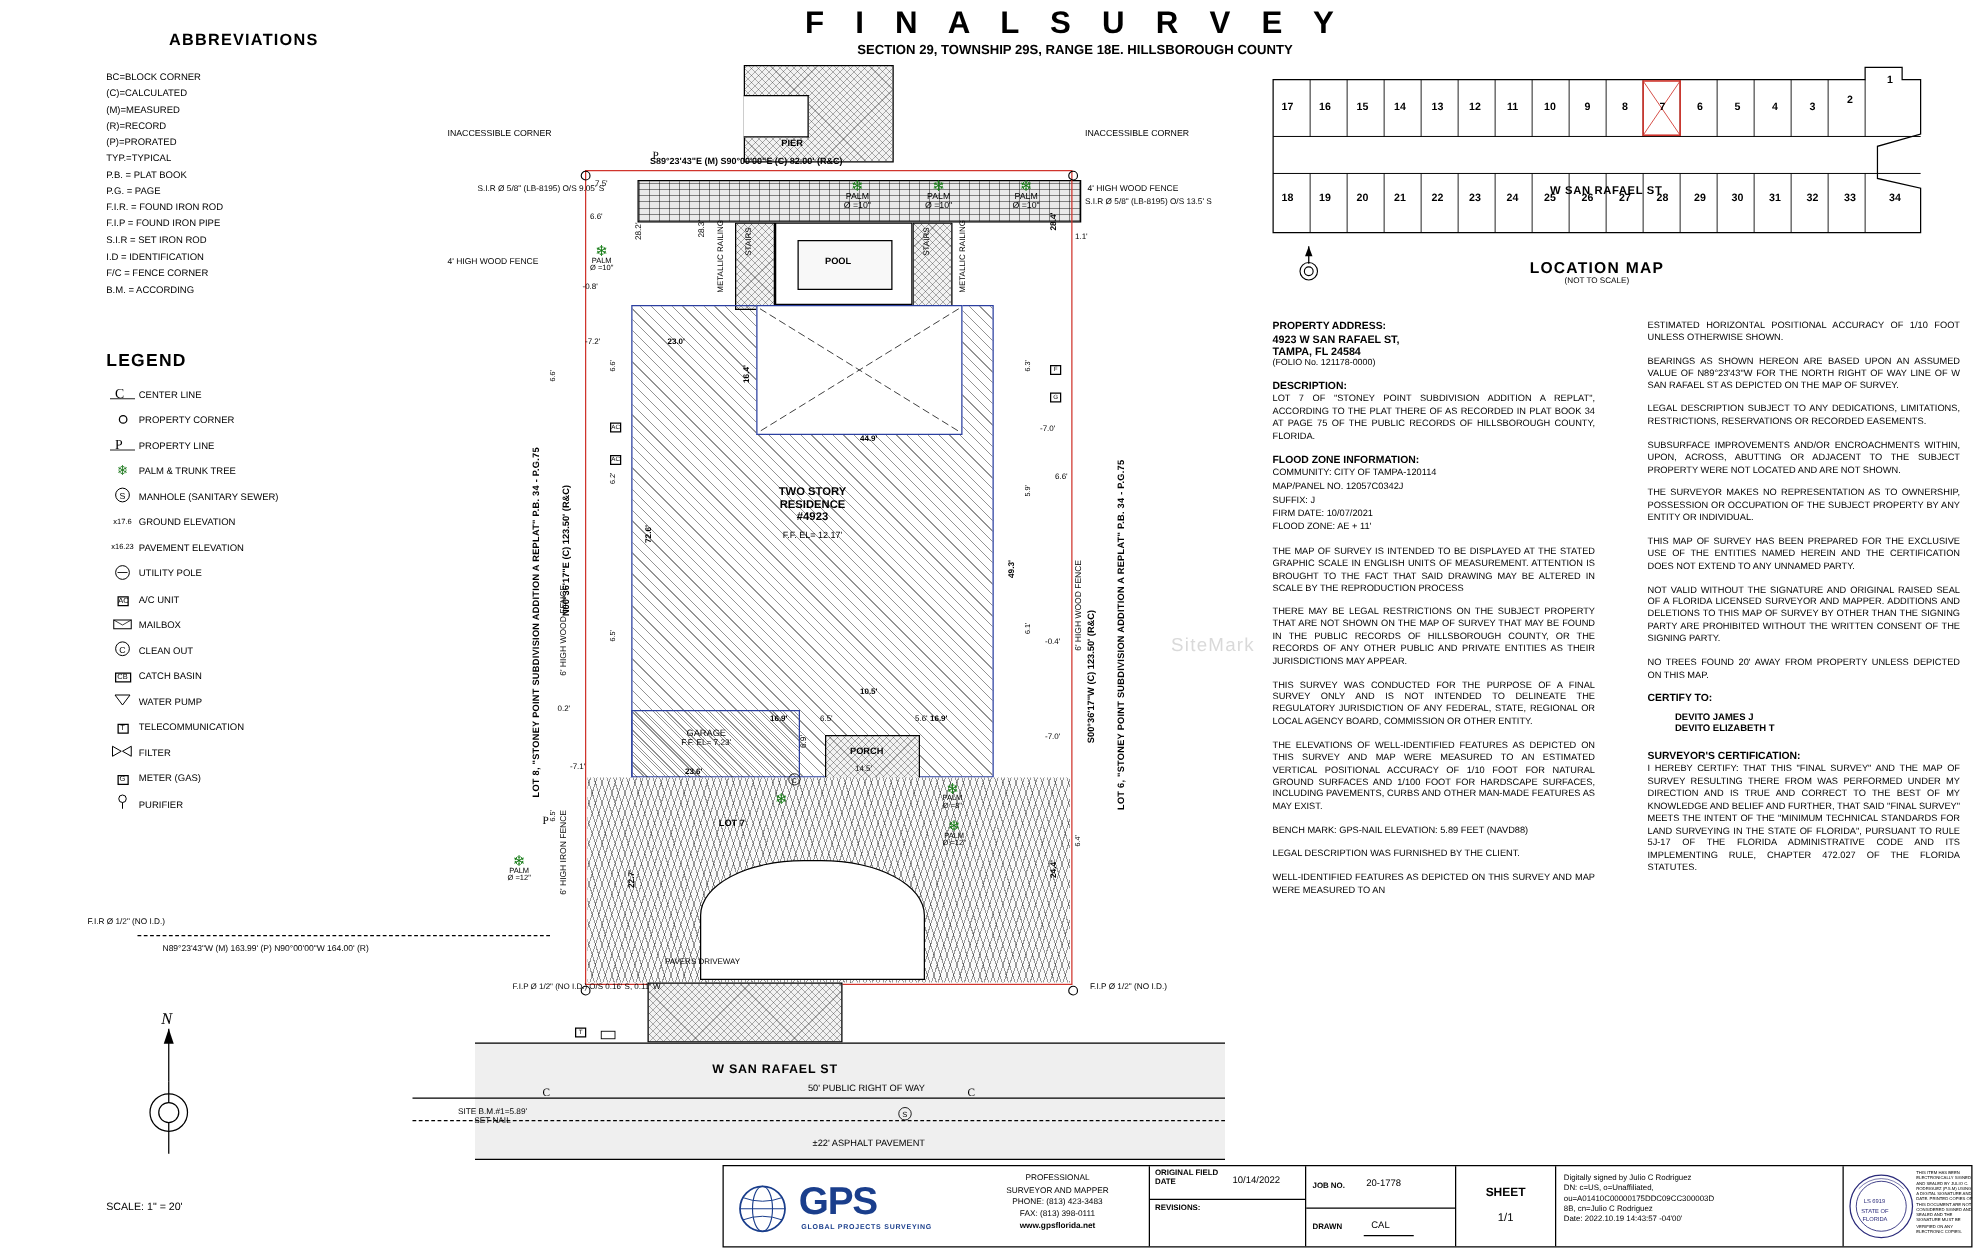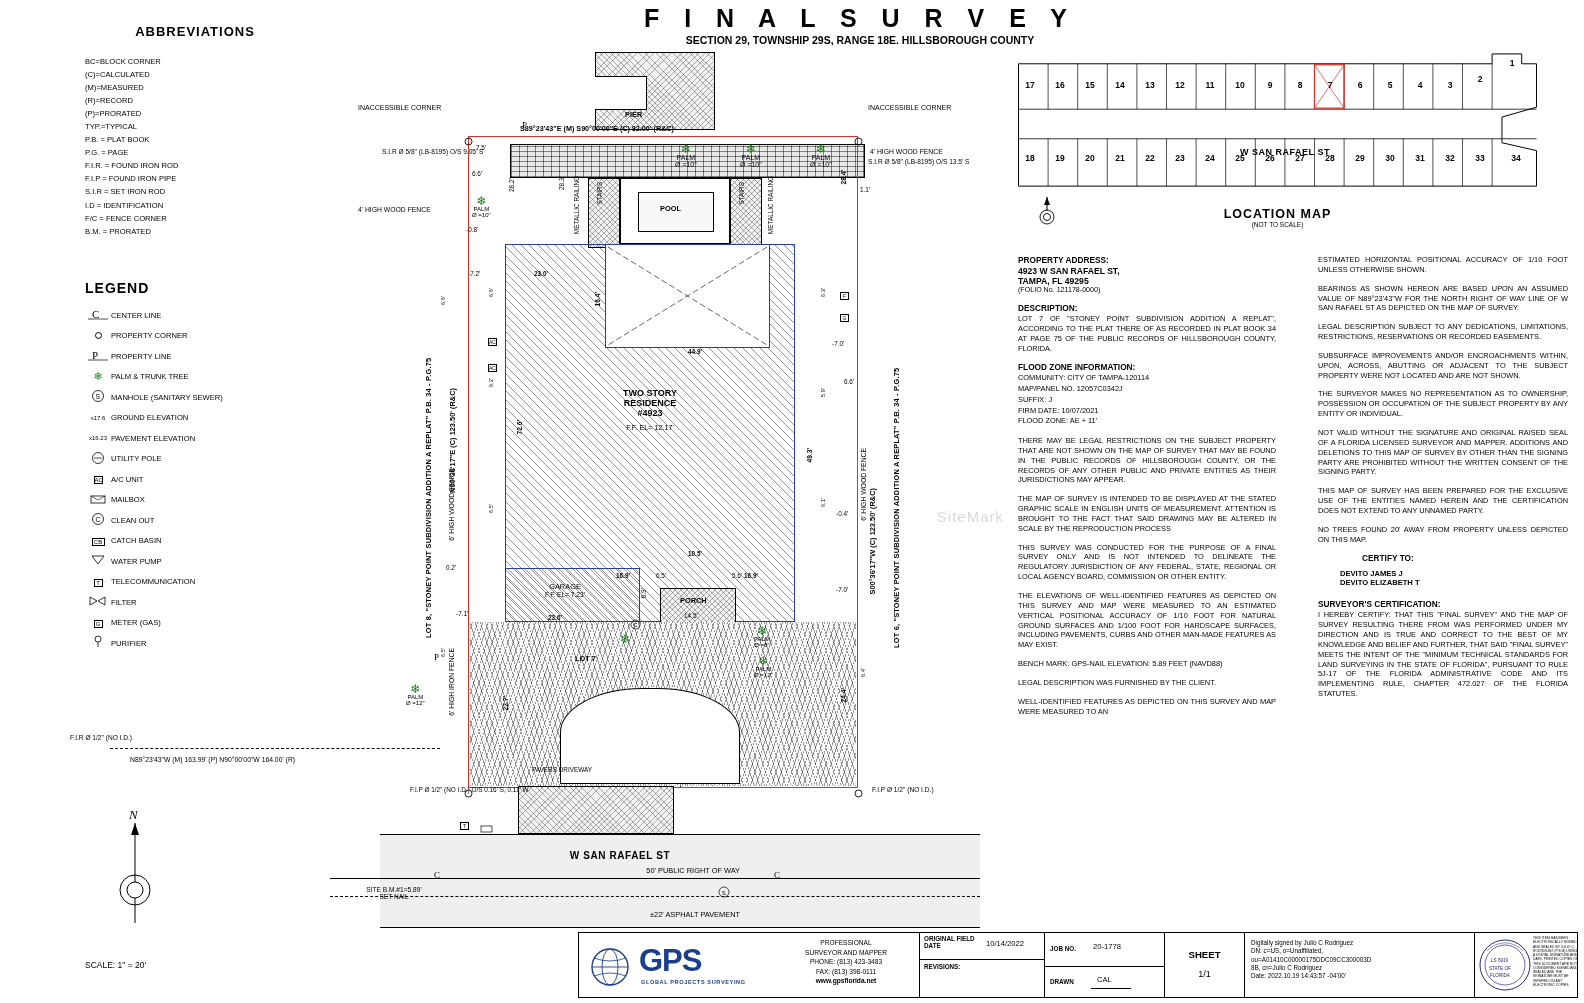--- a/index.html
+++ b/index.html
@@ -154,21 +154,21 @@
     <div>(R)=RECORD</div>
     <div>(P)=PRORATED</div>
     <div>TYP.=TYPICAL</div>
     <div>P.B. = PLAT BOOK</div>
     <div>P.G. = PAGE</div>
     <div>F.I.R. = FOUND IRON ROD</div>
     <div>F.I.P = FOUND IRON PIPE</div>
     <div>S.I.R = SET IRON ROD</div>
     <div>I.D = IDENTIFICATION</div>
     <div>F/C = FENCE CORNER</div>
-    <div>B.M. = PRORATED</div>
+    <div>B.M. = ACCORDING</div>
   </div>
 
   <div class="abs" id="legend-title">LEGEND</div>
   <div class="abs" id="legend-list">
 
     <div class="legend-row">
       <span class="legend-sym">
         <svg width="20" height="12">
             <text x="4" y="10" font-size="11" font-family="Liberation Serif">C</text>
             <line x1="0" y1="11" x2="20" y2="11" stroke="#000" stroke-width="0.7"></line>
@@ -419,55 +419,55 @@
   </div>
 
   <div class="abs" id="locmap-title">
     <div class="mt">LOCATION MAP</div>
     <div class="ms">(NOT TO SCALE)</div>
   </div>
 
   <div class="abs" id="col-left-text">
     <div class="hd">PROPERTY ADDRESS:</div>
     <div style="font-size:8.6px; font-weight:bold;">4923 W SAN RAFAEL ST,</div>
-    <div style="font-size:8.6px; font-weight:bold;">TAMPA, FL 49295</div>
+    <div style="font-size:8.6px; font-weight:bold;">TAMPA, FL 24584</div>
     <div style="font-size:7.1px; margin-bottom:9px;">(FOLIO No.  121178-0000)</div>
 
     <div class="hd">DESCRIPTION:</div>
     <p>LOT 7 OF "STONEY POINT SUBDIVISION ADDITION A REPLAT", ACCORDING TO THE PLAT THERE OF AS RECORDED IN PLAT BOOK 34 AT PAGE 75 OF THE PUBLIC RECORDS OF HILLSBOROUGH COUNTY, FLORIDA.</p>
 
     <div class="hd">FLOOD ZONE INFORMATION:</div>
     <div style="font-size:7.4px; line-height:1.45; margin-bottom:9px;">
       <div>COMMUNITY: CITY OF TAMPA-120114</div>
       <div>MAP/PANEL NO. 12057C0342J</div>
       <div>SUFFIX:  J</div>
       <div>FIRM DATE: 10/07/2021</div>
       <div>FLOOD ZONE: AE + 11'</div>
     </div>
 
+    <p>THE MAP OF SURVEY IS INTENDED TO BE DISPLAYED AT THE STATED GRAPHIC SCALE IN ENGLISH UNITS OF MEASUREMENT. ATTENTION IS BROUGHT TO THE FACT THAT SAID DRAWING MAY BE ALTERED IN SCALE BY THE REPRODUCTION PROCESS</p>
     <p>THERE MAY BE LEGAL RESTRICTIONS ON THE SUBJECT PROPERTY THAT ARE NOT SHOWN ON THE MAP OF SURVEY THAT MAY BE FOUND IN THE PUBLIC RECORDS OF HILLSBOROUGH COUNTY, OR THE RECORDS OF ANY OTHER PUBLIC AND PRIVATE ENTITIES AS THEIR JURISDICTIONS MAY APPEAR.</p>
-    <p>THE MAP OF SURVEY IS INTENDED TO BE DISPLAYED AT THE STATED GRAPHIC SCALE IN ENGLISH UNITS OF MEASUREMENT. ATTENTION IS BROUGHT TO THE FACT THAT SAID DRAWING MAY BE ALTERED IN SCALE BY THE REPRODUCTION PROCESS</p>
     <p>THIS SURVEY WAS CONDUCTED FOR THE PURPOSE OF A FINAL SURVEY ONLY AND IS NOT INTENDED TO DELINEATE THE REGULATORY JURISDICTION OF ANY FEDERAL, STATE, REGIONAL OR LOCAL AGENCY BOARD, COMMISSION OR OTHER ENTITY.</p>
     <p>THE ELEVATIONS OF WELL-IDENTIFIED FEATURES AS DEPICTED ON THIS SURVEY AND MAP WERE MEASURED TO AN ESTIMATED VERTICAL POSITIONAL ACCURACY OF 1/10 FOOT FOR NATURAL GROUND SURFACES AND 1/100 FOOT FOR HARDSCAPE SURFACES, INCLUDING PAVEMENTS, CURBS AND OTHER MAN-MADE FEATURES AS MAY EXIST.</p>
     <p>BENCH MARK: GPS-NAIL ELEVATION: 5.89 FEET (NAVD88)</p>
     <p>LEGAL DESCRIPTION WAS FURNISHED BY THE CLIENT.</p>
     <p>WELL-IDENTIFIED FEATURES AS DEPICTED ON THIS SURVEY AND MAP WERE MEASURED TO AN</p>
   </div>
 
   <div class="abs" id="col-right-text">
     <p>ESTIMATED HORIZONTAL POSITIONAL ACCURACY OF 1/10 FOOT UNLESS OTHERWISE SHOWN.</p>
     <p>BEARINGS AS SHOWN HEREON ARE BASED UPON AN ASSUMED VALUE OF N89°23'43"W FOR THE NORTH RIGHT OF WAY LINE OF W SAN RAFAEL ST AS DEPICTED ON THE MAP OF SURVEY.</p>
     <p>LEGAL DESCRIPTION SUBJECT TO ANY DEDICATIONS, LIMITATIONS, RESTRICTIONS, RESERVATIONS OR RECORDED EASEMENTS.</p>
     <p>SUBSURFACE IMPROVEMENTS AND/OR ENCROACHMENTS WITHIN, UPON, ACROSS, ABUTTING OR ADJACENT TO THE SUBJECT PROPERTY WERE NOT LOCATED AND ARE NOT SHOWN.</p>
     <p>THE SURVEYOR MAKES NO REPRESENTATION AS TO OWNERSHIP, POSSESSION OR OCCUPATION OF THE SUBJECT PROPERTY BY ANY ENTITY OR INDIVIDUAL.</p>
+    <p>THIS MAP OF SURVEY HAS BEEN PREPARED FOR THE EXCLUSIVE USE OF THE ENTITIES NAMED HEREIN AND THE CERTIFICATION DOES NOT EXTEND TO ANY UNNAMED PARTY.</p>
     <p>NOT VALID WITHOUT THE SIGNATURE AND ORIGINAL RAISED SEAL OF A FLORIDA LICENSED SURVEYOR AND MAPPER. ADDITIONS AND DELETIONS TO THIS MAP OF SURVEY BY OTHER THAN THE SIGNING PARTY ARE PROHIBITED WITHOUT THE WRITTEN CONSENT OF THE SIGNING PARTY.</p>
-    <p>THIS MAP OF SURVEY HAS BEEN PREPARED FOR THE EXCLUSIVE USE OF THE ENTITIES NAMED HEREIN AND THE CERTIFICATION DOES NOT EXTEND TO ANY UNNAMED PARTY.</p>
     <p>NO TREES FOUND 20' AWAY FROM PROPERTY UNLESS DEPICTED ON THIS MAP.</p>
 
-    <div class="hd" style="margin-top:4px;margin-left:44px;">CERTIFY TO:</div>
+    <div class="hd" style="margin-top:4px;">CERTIFY TO:</div>
     <div style="margin:6px 0 12px 22px;">
       <div style="font-size:7.6px; font-weight:bold;">DEVITO JAMES J</div>
       <div style="font-size:7.6px; font-weight:bold;">DEVITO ELIZABETH T</div>
     </div>
 
     <div class="hd">SURVEYOR'S CERTIFICATION:</div>
     <p>I HEREBY CERTIFY: THAT THIS "FINAL SURVEY" AND THE MAP OF SURVEY RESULTING THERE FROM WAS PERFORMED UNDER MY DIRECTION AND IS TRUE AND CORRECT TO THE BEST OF MY KNOWLEDGE AND BELIEF AND FURTHER, THAT SAID "FINAL SURVEY" MEETS THE INTENT OF THE "MINIMUM TECHNICAL STANDARDS FOR LAND SURVEYING IN THE STATE OF FLORIDA", PURSUANT TO RULE 5J-17 OF THE FLORIDA ADMINISTRATIVE CODE AND ITS IMPLEMENTING RULE, CHAPTER 472.027 OF THE FLORIDA STATUTES.</p>
   </div>
 
   <div class="abs" id="drawing">

